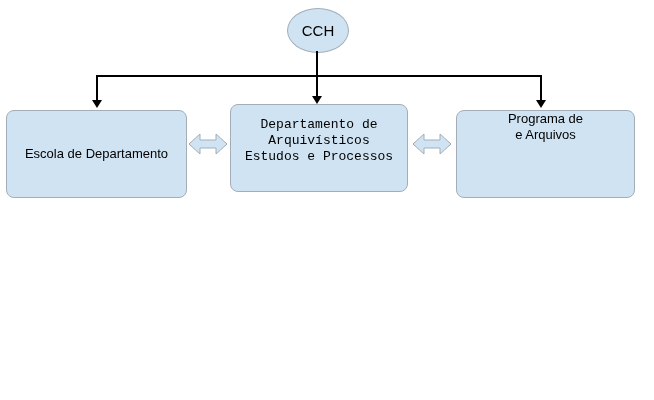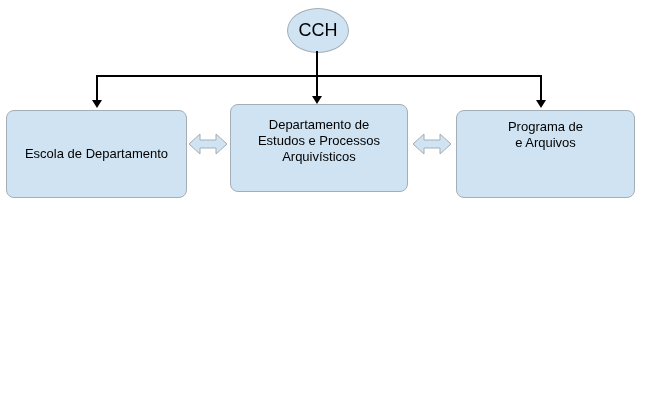--- a/index.html
+++ b/index.html
@@ -17,21 +17,21 @@
     color:var(--text);
     overflow:hidden;
   }
   .ellipse{
     position:absolute;
     left:287px;top:8px;width:60px;height:43px;
     background:var(--shape-fill);
     border:1px solid var(--shape-border);
     border-radius:50%;
     display:flex;align-items:center;justify-content:center;
-    font-size:18px;
+    font-size:15px;
   }
   .line{position:absolute;background:var(--connector);}
   .line.v{width:2px;}
   .line.h{height:2px;}
   .arrowhead{
     position:absolute;width:0;height:0;
     border-left:5px solid transparent;
     border-right:5px solid transparent;
     border-top:8px solid var(--connector);
   }
@@ -45,22 +45,22 @@
     font-size:13px;
     line-height:16px;
   }
   .node-box .box-text{
     width:100%;
     padding:0 4px;
     box-sizing:border-box;
   }
   .node-box .box-text span{display:block;}
   #box-escola{left:6px;top:110px;width:181px;height:88px;display:flex;align-items:center;justify-content:center;}
-  #box-departamento{left:230px;top:104px;width:178px;height:88px;padding-top:12px;}
-  #box-programa{left:456px;top:110px;width:179px;height:88px;padding-top:8px;}
+  #box-departamento{left:230px;top:104px;width:178px;height:88px;padding-top:12px;font-family:Liberation Mono, monospace;}
+  #box-programa{left:456px;top:110px;width:179px;height:88px;padding-top:0;}
   #box-programa .box-text{max-height:53px;overflow:hidden;}
   .dbl-arrow{position:absolute;width:40px;height:32px;}
   #dbl-arrow-1{left:188px;top:128px;}
   #dbl-arrow-2{left:412px;top:128px;}
 </style>
 </head>
 <body>
 
 <div class="canvas">
 
@@ -82,22 +82,22 @@
 
   <div class="node-box" id="box-escola">
     <div class="box-text">
       <span>Escola de Departamento</span>
     </div>
   </div>
 
   <div class="node-box" id="box-departamento">
     <div class="box-text">
       <span>Departamento de</span>
+      <span>Arquivísticos</span>
       <span>Estudos e Processos</span>
-      <span>Arquivísticos</span>
     </div>
   </div>
 
   <div class="node-box" id="box-programa">
     <div class="box-text">
       <span>Programa de</span>
       <span>e Arquivos</span>
     </div>
   </div>
 

